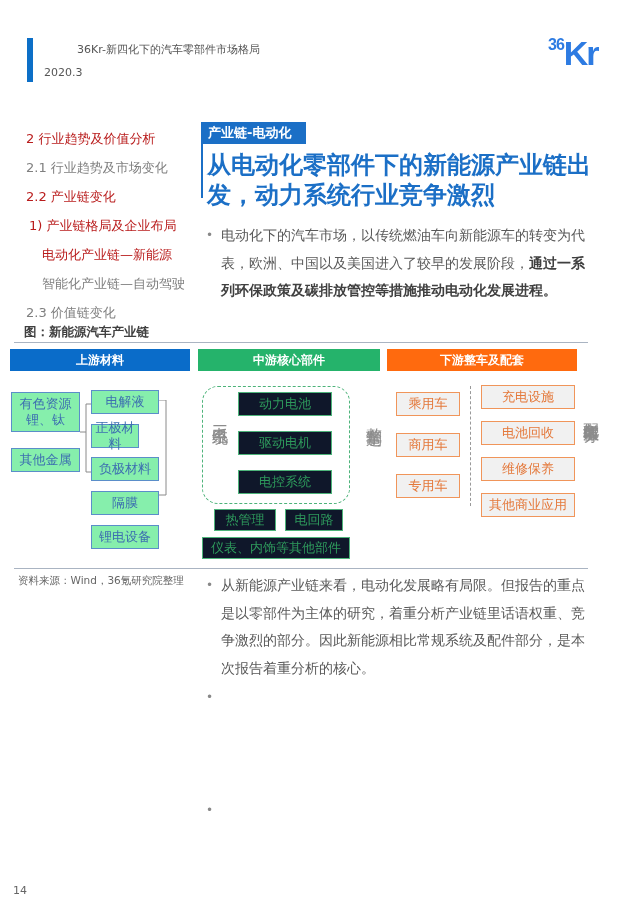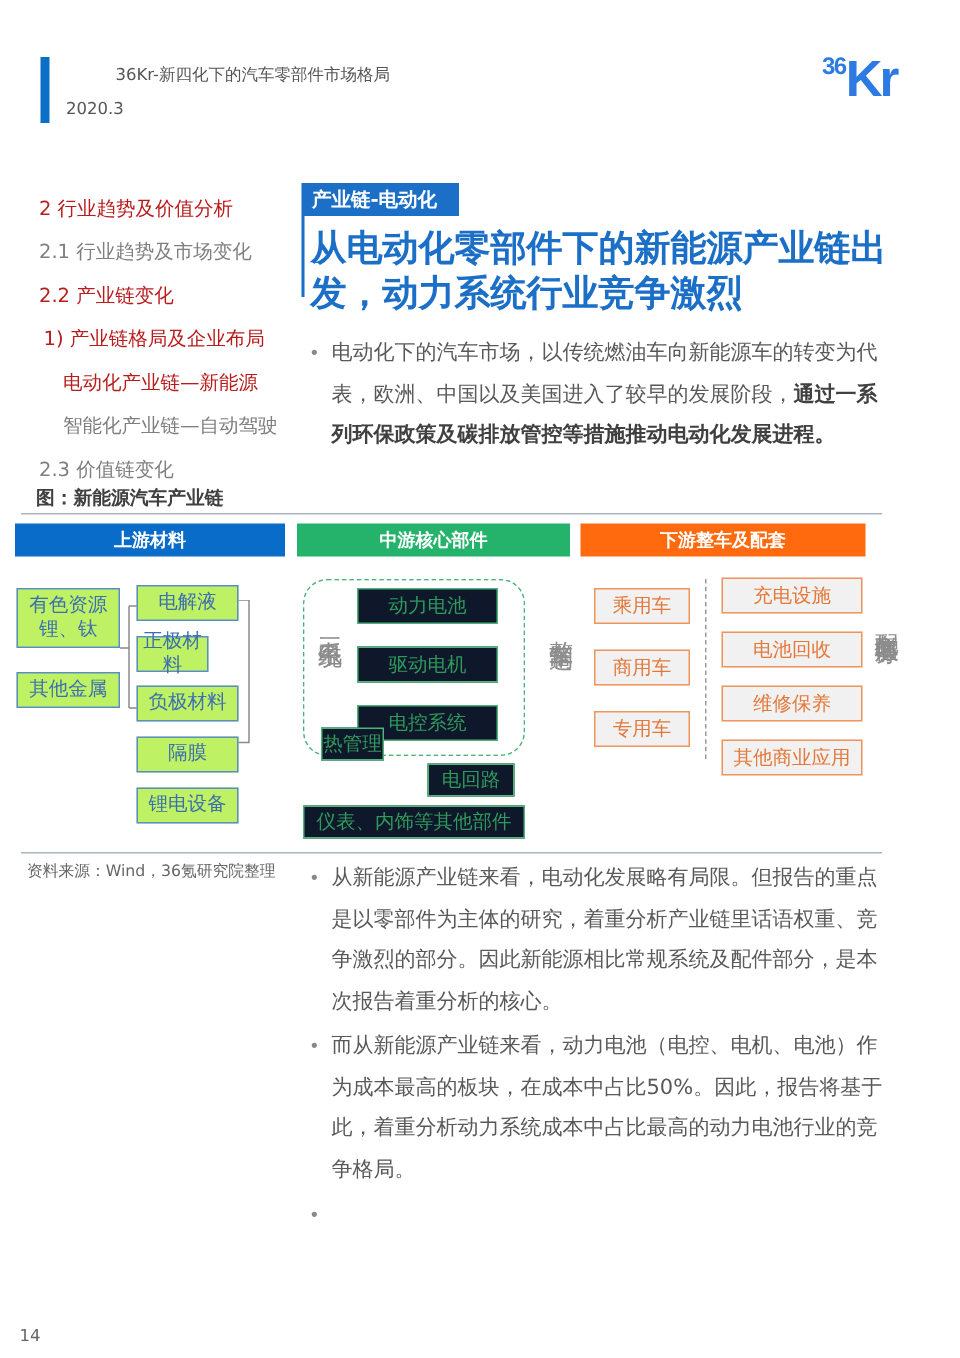--- a/index.html
+++ b/index.html
@@ -24,21 +24,21 @@
   .headline { left:207px; top:150px; width:400px; font-size:24px; font-weight:bold; color:#1b6fc6; line-height:30px; }
 
   .para { font-size:14px; line-height:27.5px; color:#595959; }
   .para .bullet { position:absolute; left:-15px; top:0; font-size:12px; color:#888; }
   .para b { color:#404040; }
 
   .fig-title { left:24px; top:324px; font-size:12.5px; font-weight:bold; color:#404040; }
   .rule { height:1px; background:#aab4c2; }
 
   .sec-bar { top:349px; height:22px; color:#fff; font-size:12px; font-weight:bold; text-align:center; line-height:22px; }
-  .box { position:absolute; background:#bef264; border:1.5px solid #5b8ec9; font-size:13px; color:#3d6fb0;
+  .box { position:absolute; background:#86efac; border:1.5px solid #5b8ec9; font-size:13px; color:#3d6fb0;
          text-align:center; display:flex; align-items:center; justify-content:center; line-height:16px; }
   .gbox { position:absolute; background:#0f172a; border:1.5px solid #4db37a; font-size:13px; color:#2e9a5c;
           text-align:center; display:flex; align-items:center; justify-content:center; }
   .obox { position:absolute; background:#f1f1f1; border:1.5px solid #f0955a; font-size:13px; color:#e4783a;
           text-align:center; display:flex; align-items:center; justify-content:center; }
   .vtext { position:absolute; writing-mode:vertical-rl; font-size:16px; color:#8c8c8c; letter-spacing:1px; line-height:16px; }
   .src { left:18px; top:574px; font-size:10.5px; color:#666; white-space:nowrap; }
   .pageno { left:13px; top:884px; font-size:11px; color:#666; }
 </style>
 </head>
@@ -87,21 +87,21 @@
 <div class="box" style="left:91px;top:424px;width:48px;height:24px;">正极材料</div>
 <div class="box" style="left:91px;top:457px;width:68px;height:24px;">负极材料</div>
 <div class="box" style="left:91px;top:491px;width:68px;height:24px;">隔膜</div>
 <div class="box" style="left:91px;top:525px;width:68px;height:24px;">锂电设备</div>
 
 <div class="abs" style="left:202px;top:386px;width:148px;height:118px;border:1.5px dashed #4db37a;border-radius:16px;"></div>
 <div class="vtext" style="left:212px;top:413px;">三电系统</div>
 <div class="gbox" style="left:238px;top:392px;width:94px;height:24px;">动力电池</div>
 <div class="gbox" style="left:238px;top:431px;width:94px;height:24px;">驱动电机</div>
 <div class="gbox" style="left:238px;top:470px;width:94px;height:24px;">电控系统</div>
-<div class="gbox" style="left:214px;top:485px;width:42px;height:22px;">热管理</div>
+<div class="gbox" style="left:214px;top:509px;width:62px;height:22px;">热管理</div>
 <div class="gbox" style="left:285px;top:509px;width:58px;height:22px;">电回路</div>
 <div class="gbox" style="left:202px;top:537px;width:148px;height:22px;">仪表、内饰等其他部件</div>
 <div class="vtext" style="left:366px;top:415px;">整车制造</div>
 
 <div class="obox" style="left:396px;top:392px;width:64px;height:24px;">乘用车</div>
 <div class="obox" style="left:396px;top:433px;width:64px;height:24px;">商用车</div>
 <div class="obox" style="left:396px;top:474px;width:64px;height:24px;">专用车</div>
 <div class="abs" style="left:470px;top:386px;width:0;height:120px;border-left:1px dashed #999;"></div>
 <div class="obox" style="left:481px;top:385px;width:94px;height:24px;">充电设施</div>
 <div class="obox" style="left:481px;top:421px;width:94px;height:24px;">电池回收</div>
@@ -111,19 +111,18 @@
 
 <div class="abs rule" style="left:14px;top:568px;width:574px;"></div>
 <div class="abs src">资料来源：Wind，36氪研究院整理</div>
 
 <div class="abs para" style="left:221px;top:572px;width:368px;">
   <span class="bullet">•</span>
   <span>从新能源产业链来看，电动化发展略有局限。但报告的重点是以零部件为主体的研究，着重分析产业链里话语权重、竞争激烈的部分。因此新能源相比常规系统及配件部分，是本次报告着重分析的核心。</span>
 </div>
 <div class="abs para" style="left:221px;top:684px;width:368px;">
   <span class="bullet">•</span>
-  <span>而从新能源产业链来看，动力电池（电控、电机、电池）作为成本最高的板块，在成本中占比50%。因此，报告将基于此，着重分析动力系统成本中占比最高的动力电池行业的竞争格局。</span>
 </div>
 <div class="abs para" style="left:221px;top:797px;width:368px;">
   <span class="bullet">•</span>
 </div>
 
 <div class="abs pageno">14</div>
 
 </body></html>

